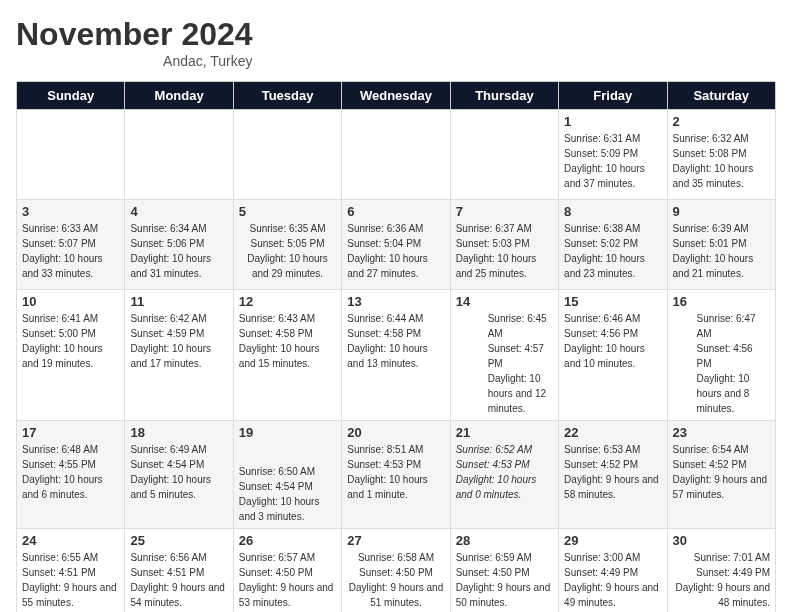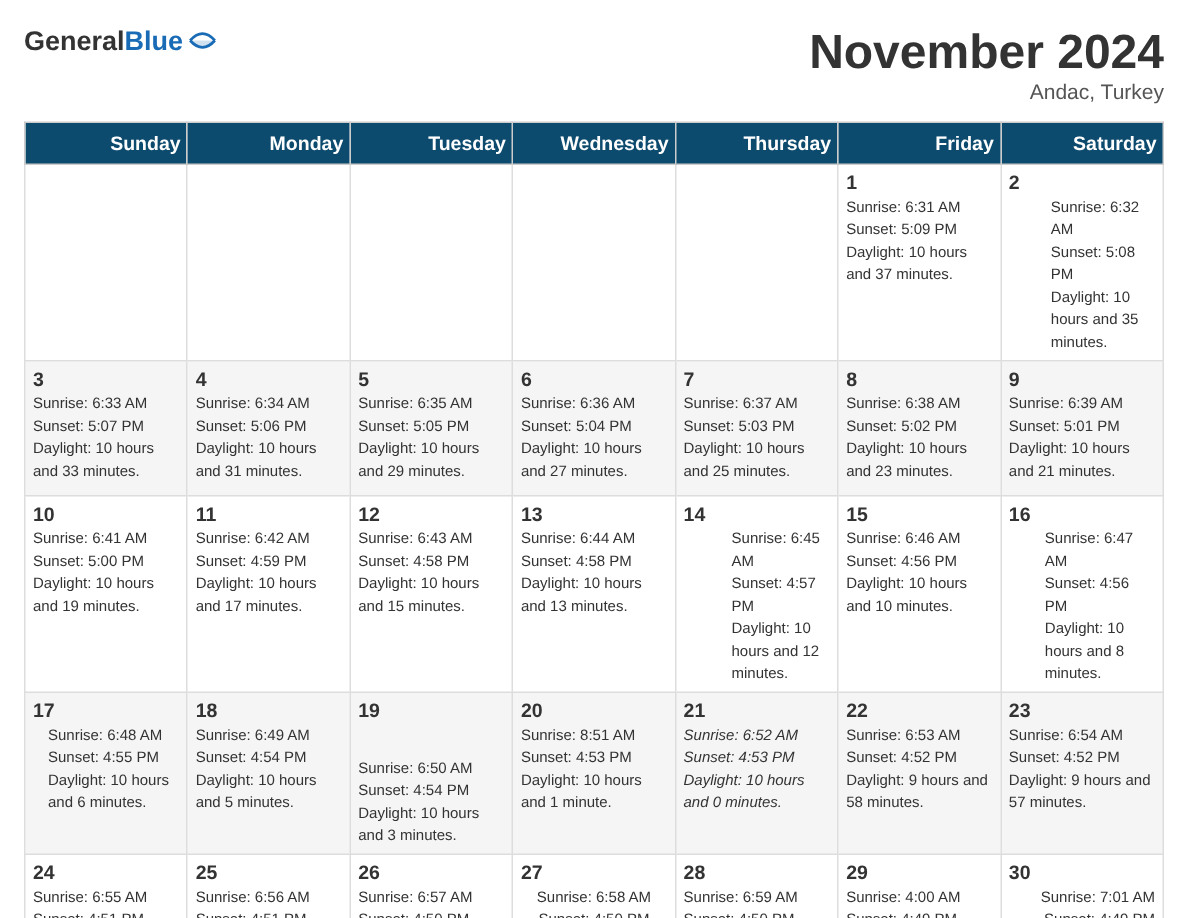--- a/index.html
+++ b/index.html
@@ -45,26 +45,26 @@
     }
     .subtitle {
       font-size: 14px;
       color: #555;
     }
     table {
       width: 100%;
       border-collapse: collapse;
     }
     thead tr th {
-      background-color: #0c4a6e;
+      background-color: #0f172a;
       color: #fff;
       font-size: 13px;
       font-weight: bold;
       padding: 6px 4px;
-      text-align: right;
+      text-align: center;
       border: 1px solid #ccc;
     }
     tbody tr td {
       vertical-align: top;
       padding: 4px 5px;
       font-size: 10.5px;
       color: #333;
       border: 1px solid #ddd;
       height: 90px;
       width: calc(100% / 7);
@@ -85,29 +85,20 @@
       color: #333;
     }
     .empty-cell {
       background: #fff !important;
     }
   </style>
 </head>
 <body>
 
 <div class="header-area">
-  <div class="logo">
-    <span>
-      <span class="logo-text-general">General</span><span class="logo-text-blue">Blue</span>
-    </span>
-    <svg class="logo-icon" viewBox="0 0 24 24" fill="#1a6bb5">
-      <path d="M3 12 Q12 2 21 12" stroke="#1a6bb5" stroke-width="2" fill="none"></path>
-      <path d="M3 12 Q12 22 21 12" stroke="#1a6bb5" stroke-width="2" fill="rgba(26,107,181,0.2)"></path>
-    </svg>
-  </div>
   <div class="title-area">
     <div class="month-title">November 2024</div>
     <div class="subtitle">Andac, Turkey</div>
   </div>
 </div>
 
 <table>
   <thead>
     <tr id="weekday-header">
         <th>Sunday</th>
@@ -127,41 +118,41 @@
         <td class="empty-cell"></td>
         <td class="empty-cell"></td>
         <td>
           <span class="day-number">1</span>
           <div class="cell-text" style="white-space: pre-line;">Sunrise: 6:31 AM
 Sunset: 5:09 PM
 Daylight: 10 hours and 37 minutes.</div>
         </td>
         <td>
           <span class="day-number">2</span>
-          <div class="cell-text" style="white-space: pre-line; margin-left: 28px;">Sunrise: 6:32 AM
+          <div class="cell-text" style="white-space: pre-line;">Sunrise: 6:32 AM
 Sunset: 5:08 PM
 Daylight: 10 hours and 35 minutes.</div>
         </td>
       </tr>
       <tr>
         <td>
           <span class="day-number">3</span>
           <div class="cell-text" style="white-space: pre-line;">Sunrise: 6:33 AM
 Sunset: 5:07 PM
 Daylight: 10 hours and 33 minutes.</div>
         </td>
         <td>
           <span class="day-number">4</span>
           <div class="cell-text" style="white-space: pre-line;">Sunrise: 6:34 AM
 Sunset: 5:06 PM
 Daylight: 10 hours and 31 minutes.</div>
         </td>
         <td>
           <span class="day-number">5</span>
-          <div class="cell-text" style="white-space: pre-line;">Sunrise: 6:35 AM
+          <div class="cell-text" style="white-space: pre-line; text-align: center;">Sunrise: 6:35 AM
 Sunset: 5:05 PM
 Daylight: 10 hours and 29 minutes.</div>
         </td>
         <td>
           <span class="day-number">6</span>
           <div class="cell-text" style="white-space: pre-line;">Sunrise: 6:36 AM
 Sunset: 5:04 PM
 Daylight: 10 hours and 27 minutes.</div>
         </td>
         <td>
@@ -223,21 +214,21 @@
         <td>
           <span class="day-number">16</span>
           <div class="cell-text" style="white-space: pre-line; margin-left: 24px;">Sunrise: 6:47 AM
 Sunset: 4:56 PM
 Daylight: 10 hours and 8 minutes.</div>
         </td>
       </tr>
       <tr>
         <td>
           <span class="day-number">17</span>
-          <div class="cell-text" style="white-space: pre-line; margin-left: 10px;">Sunrise: 6:48 AM
+          <div class="cell-text" style="white-space: pre-line;">Sunrise: 6:48 AM
 Sunset: 4:55 PM
 Daylight: 10 hours and 6 minutes.</div>
         </td>
         <td>
           <span class="day-number">18</span>
           <div class="cell-text" style="white-space: pre-line;">Sunrise: 6:49 AM
 Sunset: 4:54 PM
 Daylight: 10 hours and 5 minutes.</div>
         </td>
         <td>
@@ -297,21 +288,21 @@
 Daylight: 9 hours and 51 minutes.</div>
         </td>
         <td>
           <span class="day-number">28</span>
           <div class="cell-text" style="white-space: pre-line;">Sunrise: 6:59 AM
 Sunset: 4:50 PM
 Daylight: 9 hours and 50 minutes.</div>
         </td>
         <td>
           <span class="day-number">29</span>
-          <div class="cell-text" style="white-space: pre-line;">Sunrise: 4:00 AM
+          <div class="cell-text" style="white-space: pre-line;">Sunrise: 3:00 AM
 Sunset: 4:49 PM
 Daylight: 9 hours and 49 minutes.</div>
         </td>
         <td>
           <span class="day-number">30</span>
           <div class="cell-text" style="white-space: pre-line; text-align: right;">Sunrise: 7:01 AM
 Sunset: 4:49 PM
 Daylight: 9 hours and 48 minutes.</div>
         </td>
       </tr>

